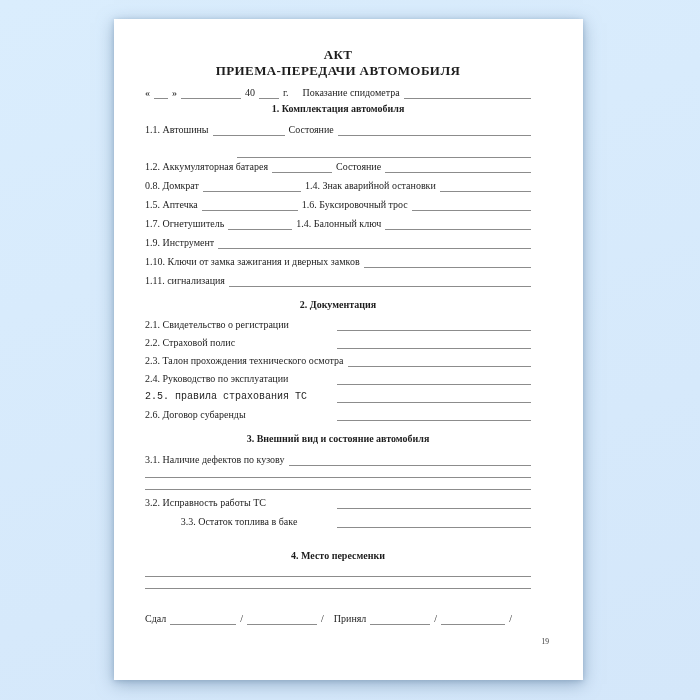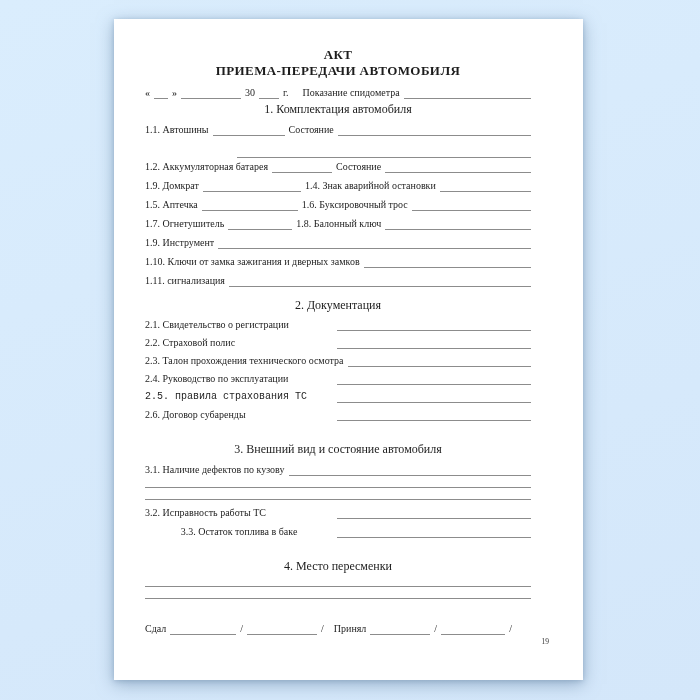--- a/index.html
+++ b/index.html
@@ -13,40 +13,40 @@
     position:absolute;left:114px;top:19px;width:469px;height:661px;
     background:#ffffff;
     box-shadow:0 4px 16px rgba(96,128,160,.55), 0 1px 5px rgba(96,128,160,.35);
   }
   .content{
     position:absolute;left:0;top:0;right:0;
     padding:28px 52px 0 31px;
   }
   .row{display:flex;align-items:flex-end;}
   .row.title{display:block;text-align:center;font-weight:bold;font-size:13px;line-height:16px;letter-spacing:.4px;}
-  .row.heading{display:block;text-align:center;font-weight:normal;font-size:12px;line-height:16px;}
+  .row.heading{display:block;text-align:center;font-weight:bold;font-size:10px;line-height:16px;}
   .t{font-size:10px;line-height:13px;white-space:pre;flex:0 0 auto;}
   .l{height:3px;border-bottom:1px solid #8c8c8c;margin:0 4px;flex:0 0 auto;box-sizing:border-box;}
   .l.fill{flex:1 1 auto;margin-right:0;}
   .g{height:1px;flex:0 0 auto;}
   .pagenum{position:absolute;right:34px;bottom:34px;font-size:7.5px;color:#333;}
 </style>
 </head>
 <body>
 
 <div class="page">
   <div class="content">
       <div class="row title" style="height: 16px;">АКТ</div>
       <div class="row title" style="height: 16px;">ПРИЕМА-ПЕРЕДАЧИ АВТОМОБИЛЯ</div>
       <div class="row fields" style="height: 17px; margin-top: 3px;">
         <span class="t">«</span>
         <span class="l" style="width: 14px;"></span>
         <span class="t">»</span>
         <span class="l" style="width: 60px;"></span>
-        <span class="t">30</span>
+        <span class="t">40</span>
         <span class="l" style="width: 20px;"></span>
         <span class="t">г.</span>
         <span class="g" style="width: 14px;"></span>
         <span class="t">Показание спидометра</span>
         <span class="l fill"></span>
       </div>
       <div class="row heading" style="height: 16px; margin-top: 2px;">1. Комплектация автомобиля</div>
       <div class="row fields" style="height: 19px;">
         <span class="t">1.1. Автошины</span>
         <span class="l" style="width: 72px;"></span>
@@ -57,35 +57,35 @@
         <span class="g" style="width: 88px;"></span>
         <span class="l fill"></span>
       </div>
       <div class="row fields" style="height: 15px;">
         <span class="t">1.2. Аккумуляторная батарея</span>
         <span class="l" style="width: 60px;"></span>
         <span class="t">Состояние</span>
         <span class="l fill"></span>
       </div>
       <div class="row fields" style="height: 19px;">
-        <span class="t">1.9. Домкрат</span>
+        <span class="t">0.8. Домкрат</span>
         <span class="l" style="width: 98px;"></span>
         <span class="t">1.4. Знак аварийной остановки</span>
         <span class="l fill"></span>
       </div>
       <div class="row fields" style="height: 19px;">
         <span class="t">1.5. Аптечка</span>
         <span class="l" style="width: 96px;"></span>
         <span class="t">1.6. Буксировочный трос</span>
         <span class="l fill"></span>
       </div>
       <div class="row fields" style="height: 19px;">
         <span class="t">1.7. Огнетушитель</span>
         <span class="l" style="width: 64px;"></span>
-        <span class="t">1.8. Балонный ключ</span>
+        <span class="t">1.4. Балонный ключ</span>
         <span class="l fill"></span>
       </div>
       <div class="row fields" style="height: 19px;">
         <span class="t">1.9. Инструмент</span>
         <span class="l fill"></span>
       </div>
       <div class="row fields" style="height: 19px;">
         <span class="t">1.10. Ключи от замка зажигания и дверных замков</span>
         <span class="l fill"></span>
       </div>
@@ -111,21 +111,21 @@
         <span class="l fill"></span>
       </div>
       <div class="row fields" style="height: 18px;">
         <span class="t" style="min-width: 188px; font-family: Liberation Mono, monospace;">2.5. правила страхования ТС</span>
         <span class="l fill"></span>
       </div>
       <div class="row fields" style="height: 18px;">
         <span class="t" style="min-width: 188px;">2.6. Договор субаренды</span>
         <span class="l fill"></span>
       </div>
-      <div class="row heading" style="height: 16px; margin-top: 20px; text-align: center;">3. Внешний вид и состояние автомобиля</div>
+      <div class="row heading" style="height: 16px; margin-top: 10px; text-align: center;">3. Внешний вид и состояние автомобиля</div>
       <div class="row fields" style="height: 19px;">
         <span class="t">3.1. Наличие дефектов по кузову</span>
         <span class="l fill"></span>
       </div>
       <div class="row fields" style="height: 12px;">
         <span class="l fill" style="margin: 0px;"></span>
       </div>
       <div class="row fields" style="height: 12px;">
         <span class="l fill" style="margin: 0px;"></span>
       </div>

